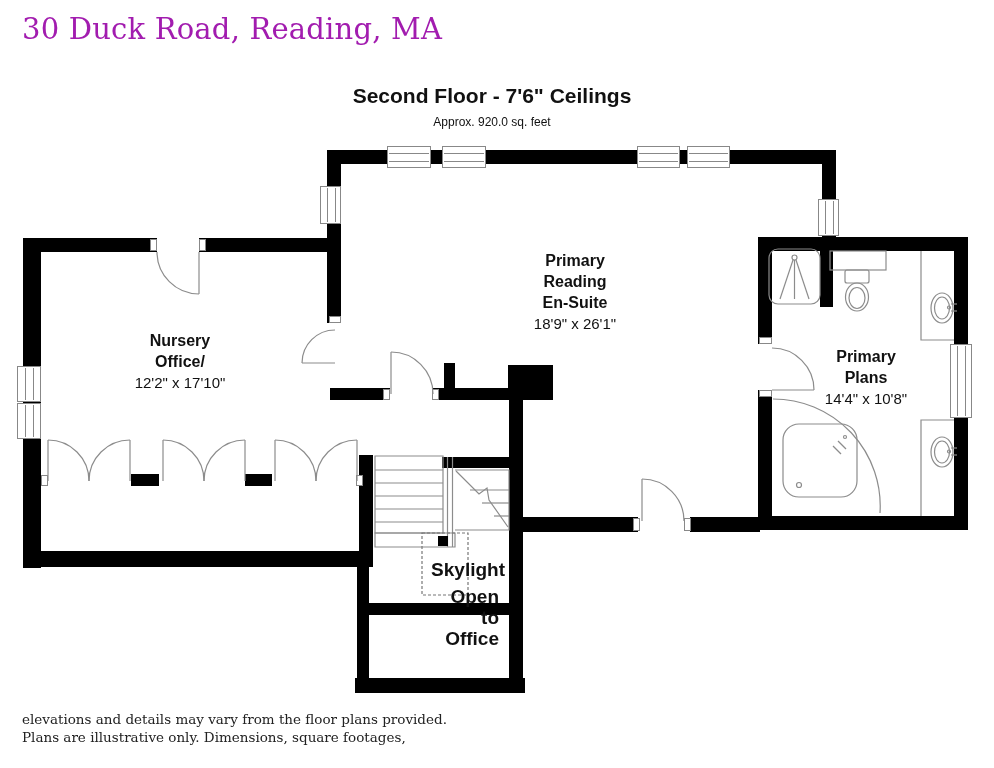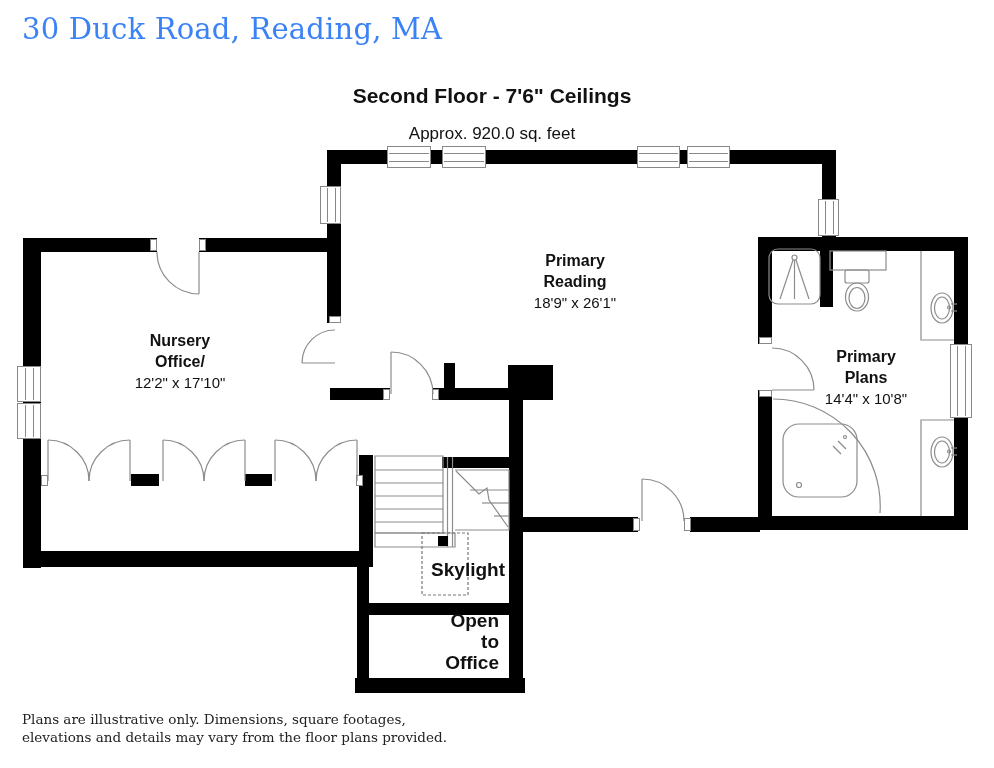--- a/index.html
+++ b/index.html
@@ -1,22 +1,22 @@
 <!DOCTYPE html>
 <html><head>
 <meta charset="utf-8">
 <style>
   html,body{margin:0;padding:0;background:#fff;}
   .canvas{position:relative;width:994px;height:768px;background:#ffffff;outline:1px solid #d9d9d9;overflow:hidden;
           font-family:"Liberation Sans","DejaVu Sans",sans-serif;}
   .title{position:absolute;left:22px;top:12px;font-family:"DejaVu Serif","Liberation Serif",serif;
-         font-size:29px;color:#3b82f6;letter-spacing:.2px;}
+         font-size:29px;color:#a21caf;letter-spacing:.2px;}
   .heading{position:absolute;left:292px;top:84px;width:400px;text-align:center;color:#111;}
   .heading .h1{font-size:21px;font-weight:bold;}
-  .heading .h2{font-size:17px;margin-top:16px;}
+  .heading .h2{font-size:12px;margin-top:7px;}
   .disclaimer{position:absolute;left:22px;top:711px;font-family:"DejaVu Serif","Liberation Serif",serif;
               font-size:13.5px;line-height:17.5px;color:#222;}
   .wall{position:absolute;background:#000;}
   .win{position:absolute;background:#fff;border:1px solid #888;box-sizing:border-box;}
   .win-h::before{content:"";position:absolute;left:1px;right:1px;top:50%;margin-top:-4px;height:7px;
                  border-top:1px solid #888;border-bottom:1px solid #888;}
   .win-v::before{content:"";position:absolute;top:1px;bottom:1px;left:50%;margin-left:-4px;width:7px;
                  border-left:1px solid #888;border-right:1px solid #888;}
   .jamb{position:absolute;background:#fff;border:1px solid #888;box-sizing:border-box;}
   .lbl{position:absolute;text-align:center;color:#111;}
@@ -199,35 +199,36 @@
 
   <div class="lbl" style="left:80px;top:330px;width:200px">
     <div class="rm">Nursery</div>
     <div class="rm">Office/</div>
     <div class="dim">12'2" x 17'10"</div>
   </div>
 
   <div class="lbl" style="left:495px;top:250px;width:160px">
     <div class="rm">Primary</div>
     <div class="rm">Reading</div>
+    <div class="rm">En-Suite</div>
     <div class="dim">18'9" x 26'1"</div>
   </div>
 
   <div class="lbl" style="left:786px;top:346px;width:160px">
     <div class="rm">Primary</div>
     <div class="rm">Plans</div>
     <div class="dim">14'4" x 10'8"</div>
   </div>
 
   <div class="lbl lbl-sm" style="left:375px;top:559px;width:130px">Skylight</div>
 
-  <div class="lbl" style="left:379px;top:610px;width:120px">
+  <div class="lbl" style="left:379px;top:586px;width:120px">
     <div class="lbl-sm">Open</div>
     <div class="lbl-sm">to</div>
     <div class="lbl-sm">Office</div>
   </div>
 
   <div class="disclaimer">
+    <div>elevations and details may vary from the floor plans provided.</div>
     <div>Plans are illustrative only. Dimensions, square footages,</div>
-    <div>elevations and details may vary from the floor plans provided.</div>
   </div>
 
 </div>
 
 </body></html>

